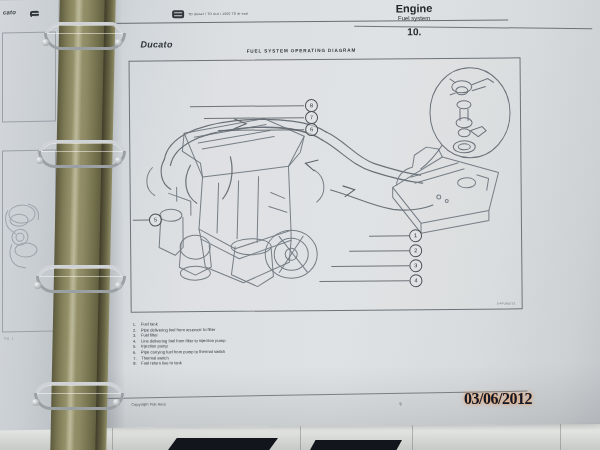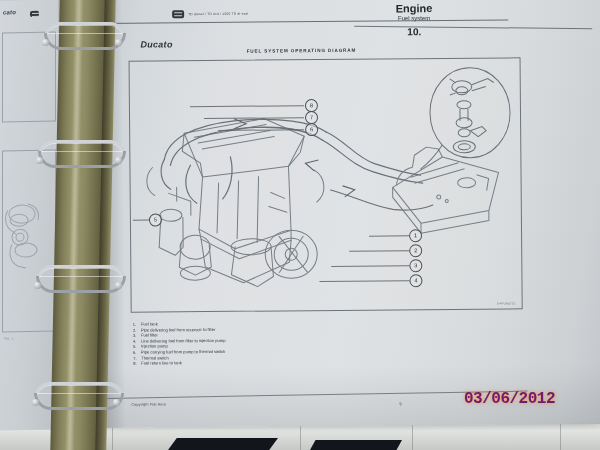--- a/index.html
+++ b/index.html
@@ -116,22 +116,22 @@
   .legend{position:absolute;left:34px;top:322px;width:330px;}
   .lrow{display:flex;font-size:4.1px;color:#2d3338;line-height:5.6px;}
   .lrow .n{width:8px;text-align:left;}
   .foot-rule{position:absolute;left:8px;top:398px;width:420px;height:1px;background:#5b6165;opacity:.75;
     transform:rotate(-.5deg);transform-origin:0 0;}
   .copy{position:absolute;left:32px;top:403px;font-size:3.6px;color:#3a4045;letter-spacing:.2px;}
   .pageno{position:absolute;left:300px;top:404px;font-size:4px;color:#3a4045;}
 
   
   .stamp{position:absolute;left:464px;top:390px;font-size:16px;font-weight:bold;
-    font-family:Liberation Mono, monospace;
-    color:#701a75;letter-spacing:-.5px;
+    font-family:Liberation Serif, serif;
+    color:#0f172a;letter-spacing:-.5px;
     text-shadow:0 0 2px rgba(255,150,60,.85),0 0 5px rgba(230,110,30,.45);}
 
   svg{display:block;overflow:visible;}
 </style>
 </head>
 <body>
 
 <div id="shot">
 
   <div class="bg-wall"></div>

